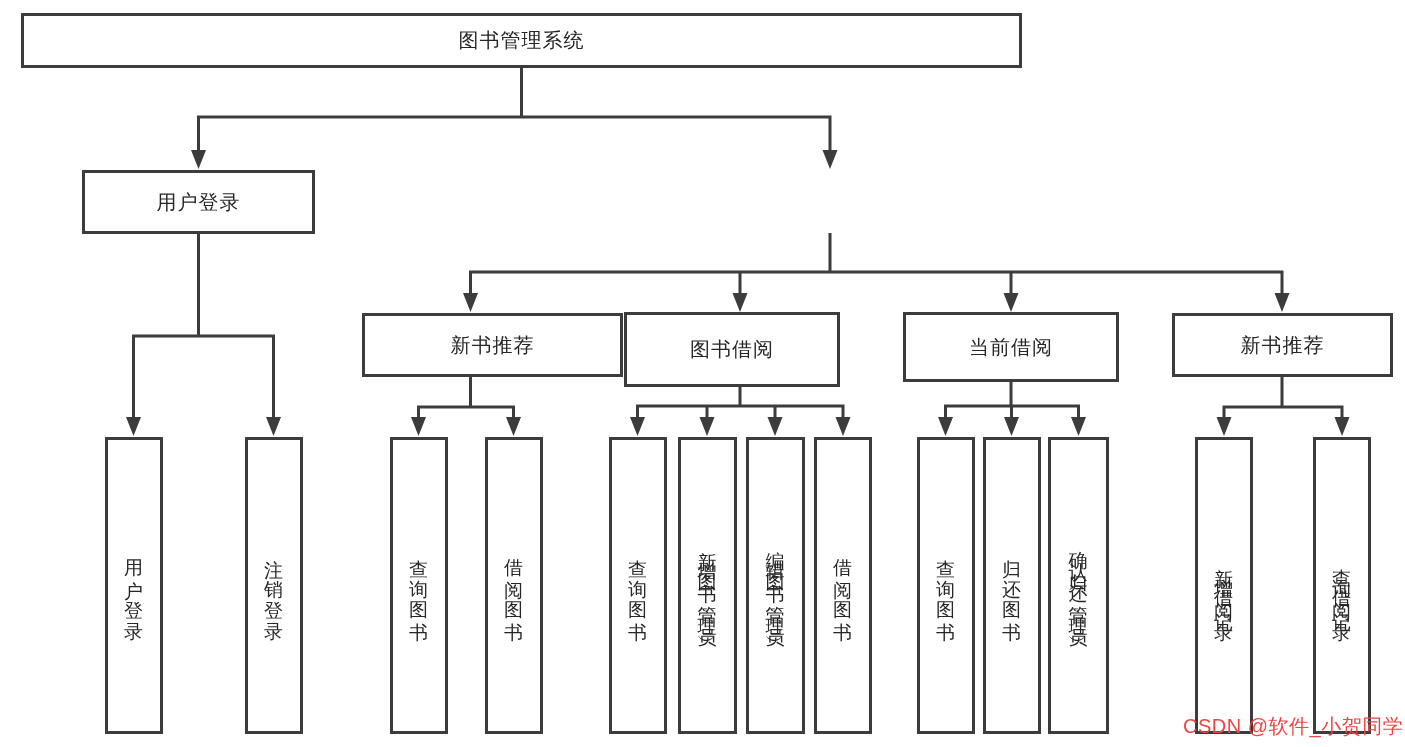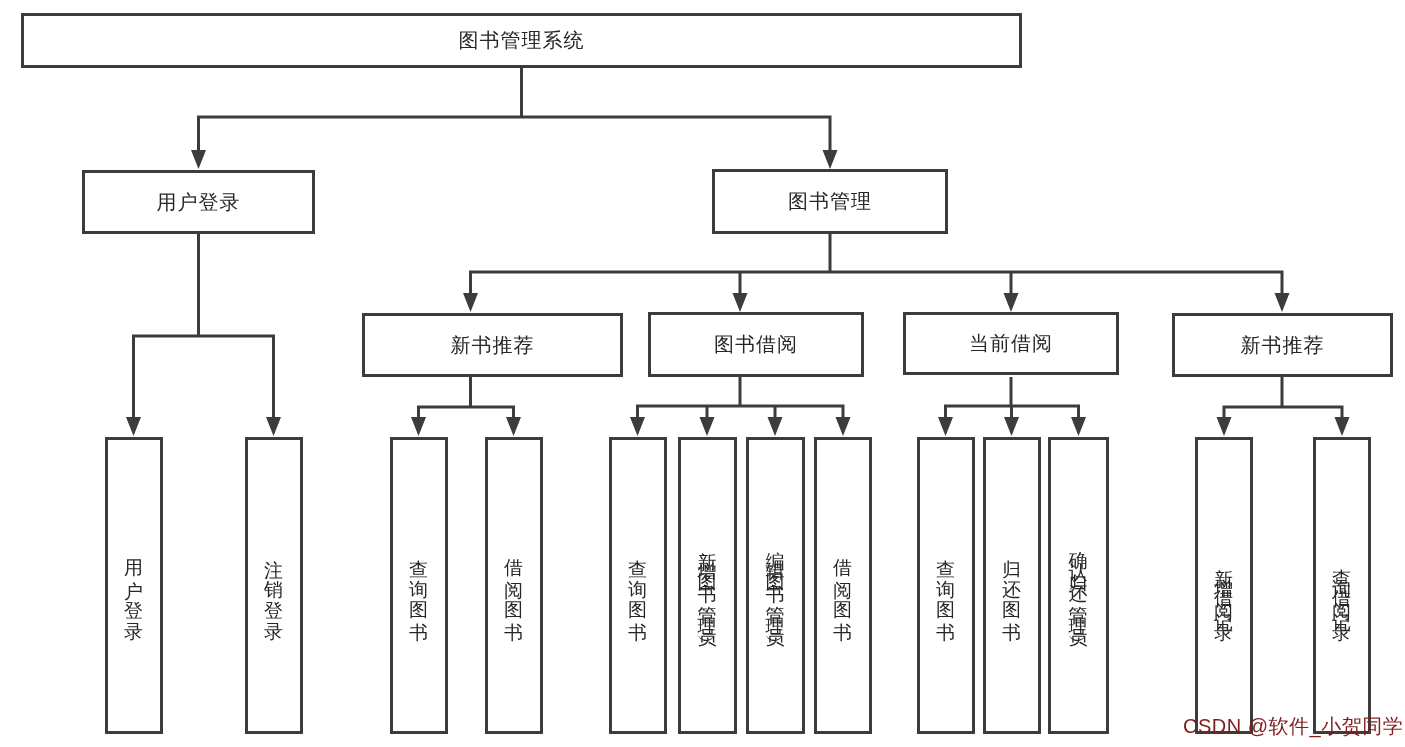--- a/index.html
+++ b/index.html
@@ -40,21 +40,21 @@
   }
   .node.v.spread span{
     letter-spacing:21px;
   }
   .watermark{
     position:absolute;
     left:1183px;
     top:713px;
     z-index:3;
     font-size:20px;
-    color:#7f1d1d;
+    color:#ef4444;
     letter-spacing:0.5px;
     white-space:nowrap;
   }
 </style>
 </head>
 <body>
 
 <div class="canvas">
 
   <svg class="wires" width="1405" height="747" viewBox="0 0 1405 747" aria-hidden="true">
@@ -83,31 +83,28 @@
       M1216.5 417h15l-7.5 19z  M1334.5 417h15l-7.5 19z"></path>
   </svg>
 
   <div class="node h" style="left:21px;top:13px;width:1001px;height:55px">
     <span>图书管理系统</span>
   </div>
 
   <div class="node h" style="left:82px;top:170px;width:233px;height:64px">
     <span>用户登录</span>
   </div>
-  <div class="node h" style="left:712px;top:169px;width:236px;height:65px">
-    <span>图书管理</span>
-  </div>
 
   <div class="node h" style="left:362px;top:313px;width:261px;height:64px">
     <span>新书推荐</span>
   </div>
-  <div class="node h" style="left:648px;top:312px;width:216px;height:65px">
+  <div class="node h" style="left:624px;top:312px;width:216px;height:75px">
     <span>图书借阅</span>
   </div>
-  <div class="node h" style="left:903px;top:312px;width:216px;height:63px">
+  <div class="node h" style="left:903px;top:312px;width:216px;height:70px">
     <span>当前借阅</span>
   </div>
   <div class="node h" style="left:1172px;top:313px;width:221px;height:64px">
     <span>新书推荐</span>
   </div>
 
   <div class="node v spread" style="left:105px;top:437px;width:58px;height:297px">
     <span>用户登录</span>
   </div>
   <div class="node v spread" style="left:245px;top:437px;width:58px;height:297px">

